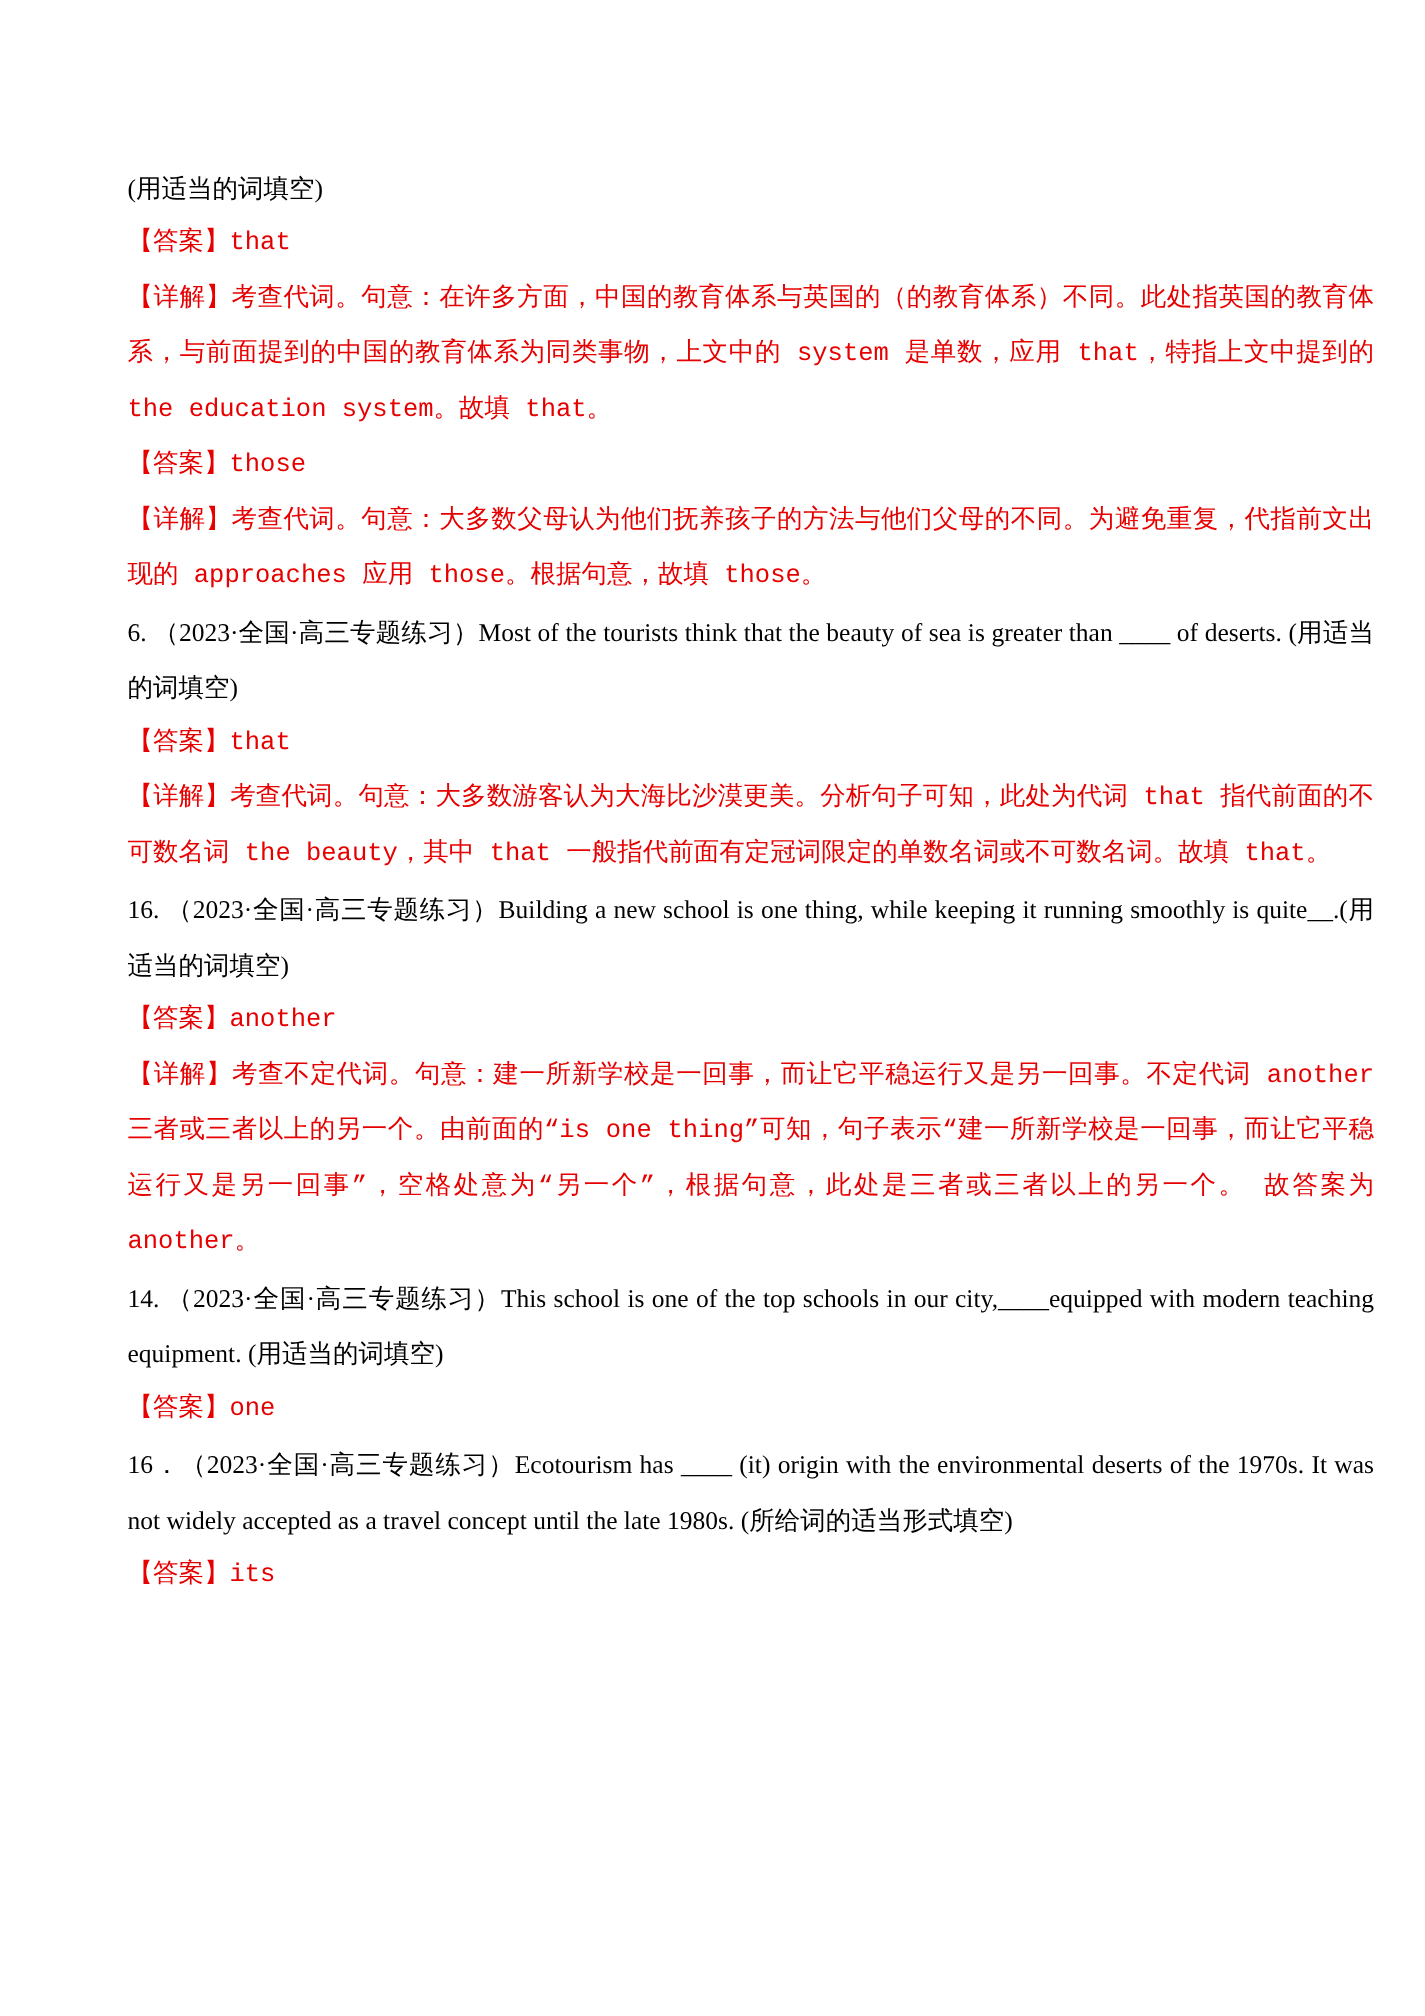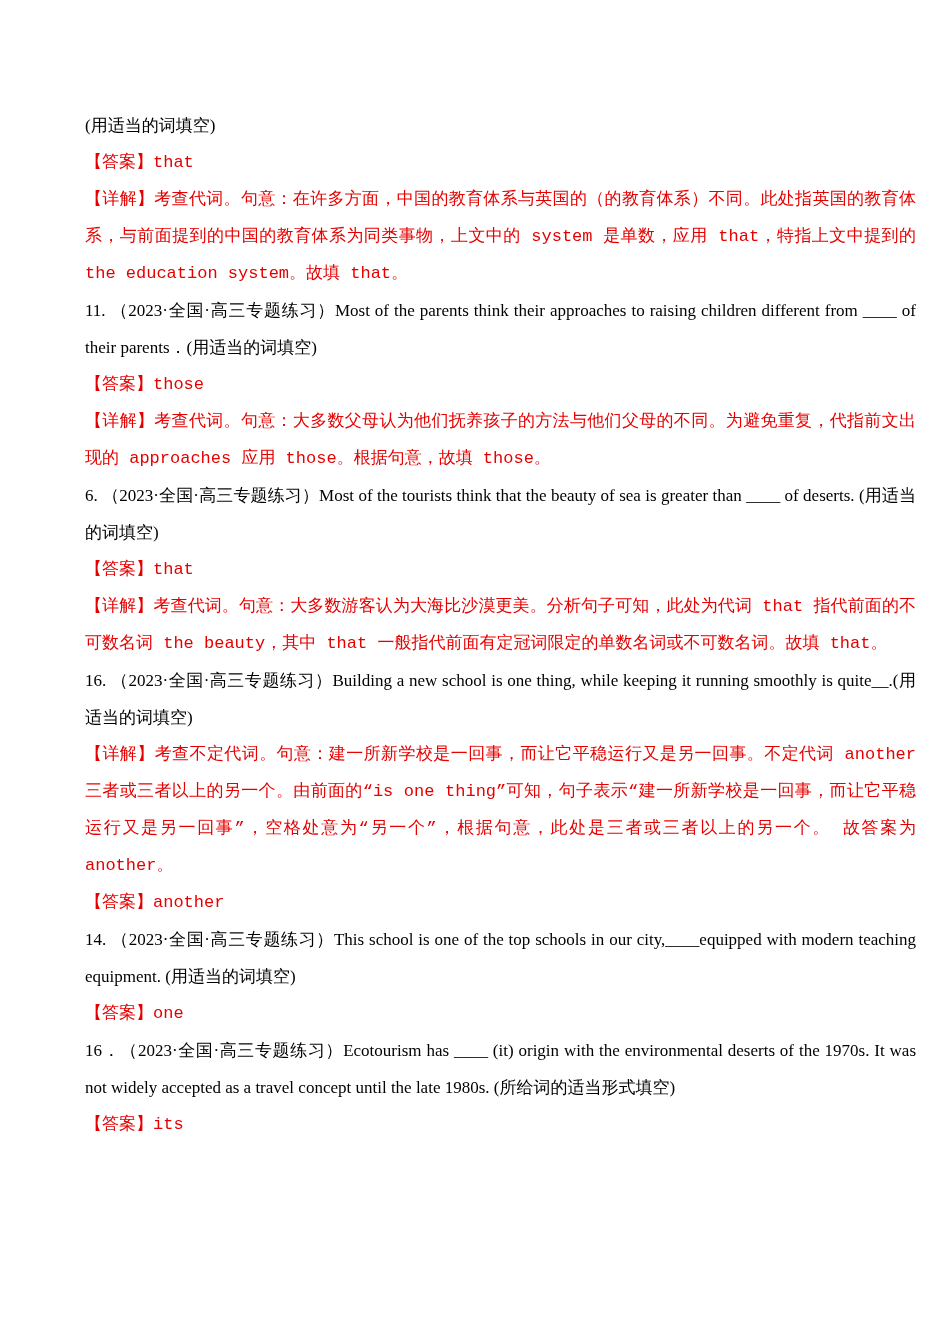--- a/index.html
+++ b/index.html
@@ -35,37 +35,36 @@
 <body>
 
 <main class="page">
 
   <p class="para">(用适当的词填空)</p>
 
   <p class="para red"><span>【答案】</span><span>that</span></p>
 
   <p class="para red"><span>【详解】</span><span>考查代词。句意：在许多方面，中国的教育体系与英国的（的教育体系）不同。此处指英国的教育体系，与前面提到的中国的教育体系为同类事物，上文中的 system 是单数，应用 that，特指上文中提到的 the education system。故填 that。</span></p>
 
-  <p class="para"><span>11.</span> <span>（2023·全国·高三专题练习）</span><span>Most of the parents think their approaches to raising children different from ____ of their parents．(用适当的词填空)</span></p>
 
   <p class="para red"><span>【答案】</span><span>those</span></p>
 
   <p class="para red"><span>【详解】</span><span>考查代词。句意：大多数父母认为他们抚养孩子的方法与他们父母的不同。为避免重复，代指前文出现的 approaches 应用 those。根据句意，故填 those。</span></p>
 
   <p class="para"><span>6.</span> <span>（2023·全国·高三专题练习）</span><span>Most of the tourists think that the beauty of sea is greater than ____ of deserts. (用适当的词填空)</span></p>
 
   <p class="para red"><span>【答案】</span><span>that</span></p>
 
   <p class="para red"><span>【详解】</span><span>考查代词。句意：大多数游客认为大海比沙漠更美。分析句子可知，此处为代词 that 指代前面的不可数名词 the beauty，其中 that 一般指代前面有定冠词限定的单数名词或不可数名词。故填 that。</span></p>
 
   <p class="para"><span>16.</span> <span>（2023·全国·高三专题练习）</span><span>Building a new school is one thing, while keeping it running smoothly is quite__.(用适当的词填空)</span></p>
 
+  <p class="para red"><span>【答案】</span><span>another</span></p>
+
   <p class="para red"><span>【详解】</span><span>考查不定代词。句意：建一所新学校是一回事，而让它平稳运行又是另一回事。不定代词 another 三者或三者以上的另一个。由前面的“is one thing”可知，句子表示“建一所新学校是一回事，而让它平稳运行又是另一回事”，空格处意为“另一个”，根据句意，此处是三者或三者以上的另一个。 故答案为 another。</span></p>
-
-  <p class="para red"><span>【答案】</span><span>another</span></p>
 
   <p class="para"><span>14.</span> <span>（2023·全国·高三专题练习）</span><span>This school is one of the top schools in our city,____equipped with modern teaching equipment. (用适当的词填空)</span></p>
 
   <p class="para red"><span>【答案】</span><span>one</span></p>
 
 
   <p class="para"><span>16．</span><span>（2023·全国·高三专题练习）</span><span>Ecotourism has ____ (it) origin with the environmental deserts of the 1970s. It was not widely accepted as a travel concept until the late 1980s. (所给词的适当形式填空)</span></p>
 
   <p class="para red"><span>【答案】</span><span>its</span></p>
 

